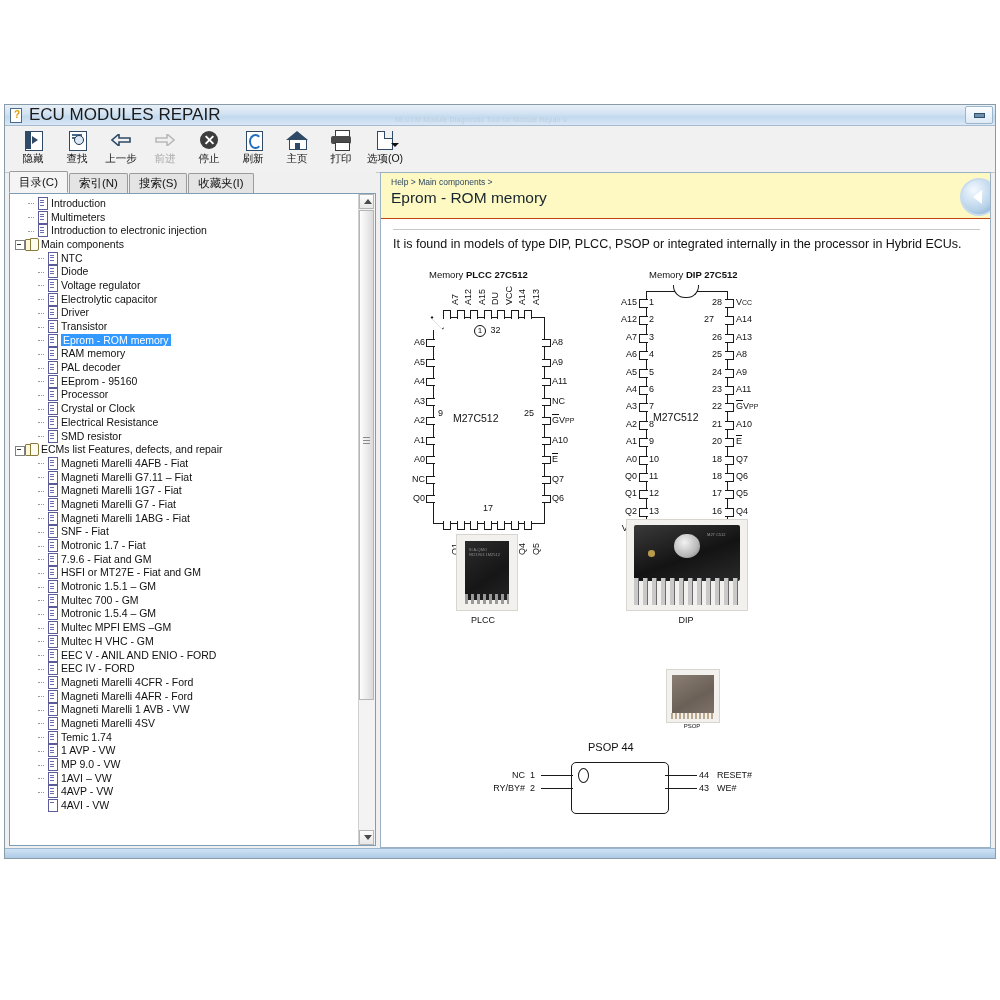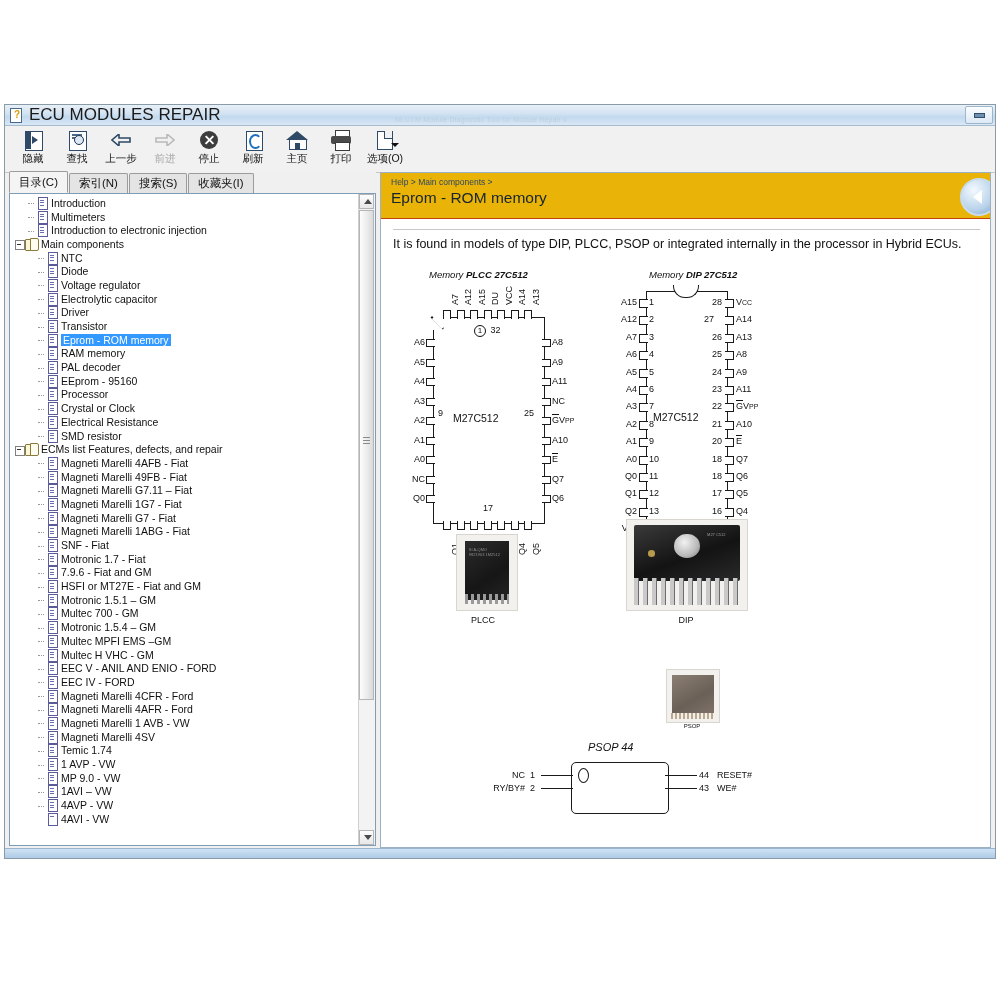--- a/index.html
+++ b/index.html
@@ -131,34 +131,34 @@
   .vsb .btn.down .arrow{top:4px;border-top:5px solid #4a4a4a;}
   .vsb .thumb{position:absolute;left:0;top:16px;width:15px;height:490px;background:linear-gradient(to right,#fdfdfd,#ebebeb 55%,#dadada);border:1px solid #b5b5b5;box-sizing:border-box;}
   .vsb .grip{position:absolute;left:4px;top:243px;width:7px;height:7px;}
   .vsb .grip i{display:block;height:1px;background:#8a8a8a;margin-bottom:2px;}
   
   .right-pane{
     position:absolute;left:375px;top:2px;right:4px;bottom:10px;
     background:#ffffff;border:1px solid #9bb0c2;box-sizing:border-box;overflow:hidden;
   }
   .content-head{
-    height:45px;background:#eab308;position:relative;border-bottom:1px solid #c2410c;
+    height:45px;background:#fef9c3;position:relative;border-bottom:1px solid #c2410c;
   }
   .breadcrumb{position:absolute;left:10px;top:4px;font-size:8.5px;color:#2c4763;}
   .page-title{position:absolute;left:10px;top:16px;font-size:15.5px;color:#17252f;}
   .nav-circle{
     position:absolute;right:-8px;top:5px;width:34px;height:34px;border-radius:50%;
     background:radial-gradient(circle at 35% 30%,#f4f9ff,#b9d3ea 60%,#7ba2c9);
     border:2px solid #c9dcee;display:flex;align-items:center;justify-content:center;
   }
   .nav-circle .ca{width:0;height:0;border-top:7px solid transparent;border-bottom:7px solid transparent;border-right:9px solid #ffffff;margin-left:-3px;}
   .content-body{position:absolute;left:0;top:46px;right:0;bottom:0;background:#fff;overflow:hidden;}
   .intro-rule{position:absolute;left:12px;right:10px;top:10px;height:1px;background:#c8c8c8;}
   .intro-text{position:absolute;left:12px;top:18px;font-size:12.5px;color:#111;white-space:nowrap;}
-  .dtitle{position:absolute;font-size:9.5px;color:#111;white-space:nowrap;font-weight:bold;font-style:italic;}
+  .dtitle{position:absolute;font-size:9.5px;color:#111;white-space:nowrap;font-weight:bold;}
   .dtitle .lite{font-weight:normal;}
   .chipbox{position:absolute;border:1.6px solid #1a1a1a;background:#fff;}
   .pinlbl{position:absolute;font-size:9px;color:#111;white-space:nowrap;line-height:9px;}
   .pinlbl.vert{transform-origin:left top;transform:rotate(-90deg);}
   .pinstub{position:absolute;background:#fff;border:1.3px solid #1a1a1a;}
   .partnum{position:absolute;font-size:10.5px;color:#111;white-space:nowrap;}
   .photo-cap{position:absolute;font-size:9px;color:#111;text-align:center;}
   .photo{position:absolute;background:#f3f1ee;border:1px solid #d8d4cf;overflow:hidden;}
   .chip-plcc{position:absolute;left:14%;top:8%;width:72%;height:78%;background:linear-gradient(145deg,#2b2b2b,#161616 60%,#242424);}
   .chip-plcc .txt{position:absolute;left:8%;top:10%;width:80%;font-size:4px;color:#8e8e8e;line-height:5px;}
@@ -536,33 +536,20 @@
               <span class="tw">
                 <span class="dash"></span>
               </span>
               <span class="docico">
                 <span class="pp"></span>
                 <span class="l1"></span>
                 <span class="l2"></span>
                 <span class="l3"></span>
               </span>
               <span class="rlabel">Magneti Marelli 4AFB - Fiat</span>
-            </div>
-            <div class="row">
-              <span class="ind" style="width: 26px;"></span>
-              <span class="tw">
-                <span class="dash"></span>
-              </span>
-              <span class="docico">
-                <span class="pp"></span>
-                <span class="l1"></span>
-                <span class="l2"></span>
-                <span class="l3"></span>
-              </span>
-              <span class="rlabel">Magneti Marelli 49FB - Fiat</span>
             </div>
             <div class="row">
               <span class="ind" style="width: 26px;"></span>
               <span class="tw">
                 <span class="dash"></span>
               </span>
               <span class="docico">
                 <span class="pp"></span>
                 <span class="l1"></span>
                 <span class="l2"></span>

